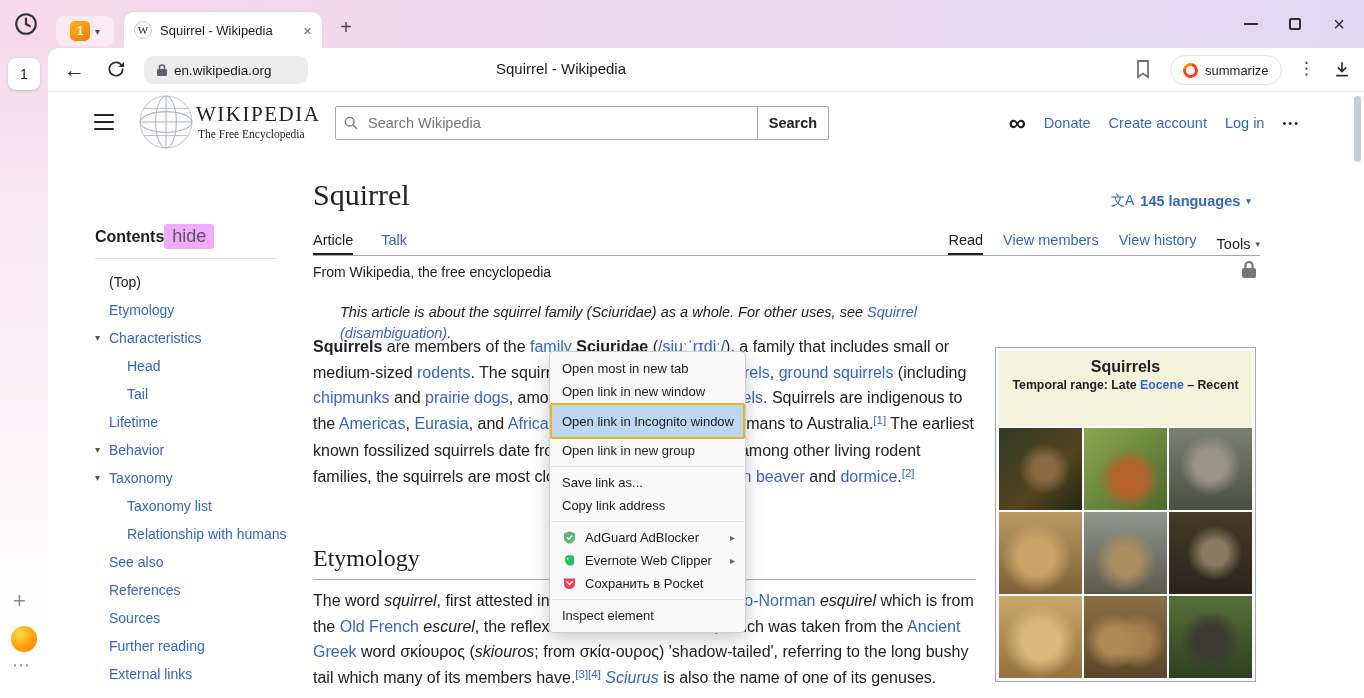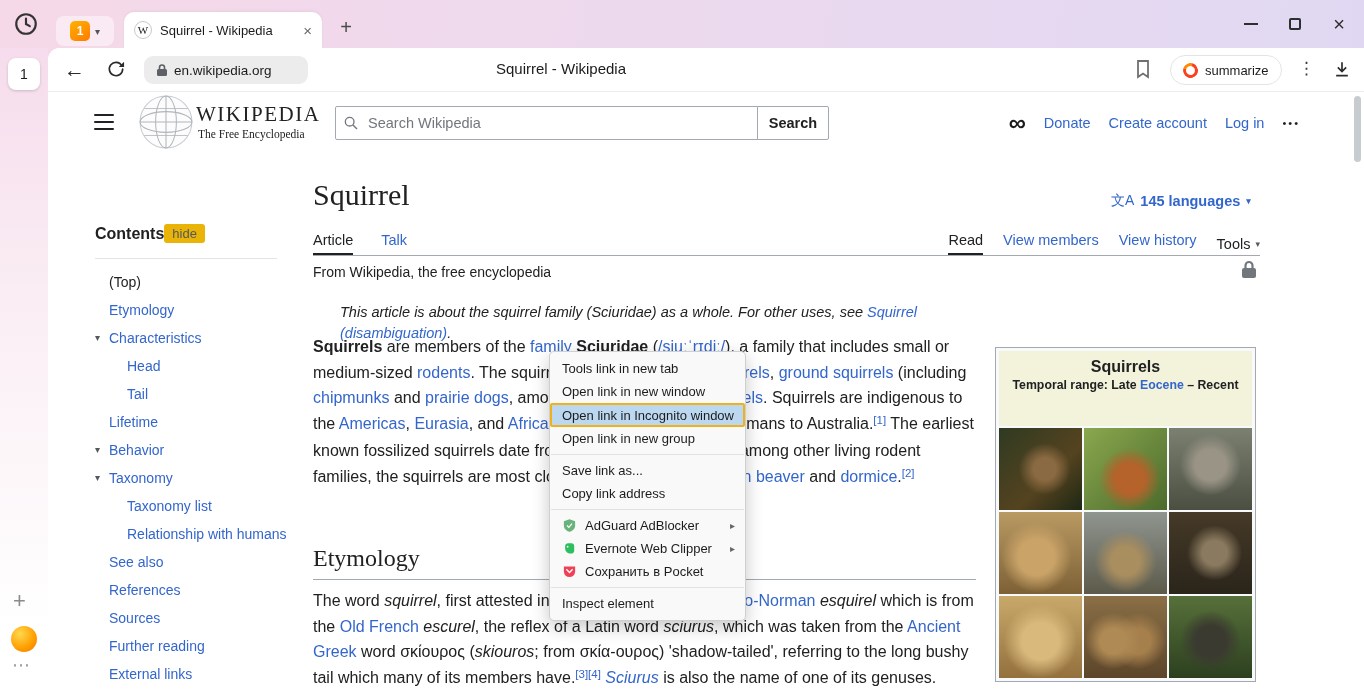--- a/index.html
+++ b/index.html
@@ -62,21 +62,21 @@
   .wsearch::placeholder{color:#72777d;}
   .wsearch-ico{position:absolute;left:295px;top:23px;}
   .wsearch-btn{position:absolute;left:709px;top:14px;width:72px;height:34px;border:1px solid #a2a9b1;border-radius:0 2px 2px 0;background:#fff;font-size:14.5px;font-weight:600;color:#202122;display:flex;align-items:center;justify-content:center;}
   .wh-right{position:absolute;top:20px;right:64px;display:flex;align-items:center;gap:18px;font-size:14.5px;}
   .wh-right .lnk{color:#3366cc;}
   .inf{font-size:24px;font-weight:700;color:#1b1b1b;line-height:22px;}
   .dots3{font-size:11px;letter-spacing:2px;color:#202122;}
   
   .toc-head{position:absolute;left:47px;top:132px;display:flex;align-items:center;}
   .toc-title{font-size:16px;font-weight:700;}
-  .toc-hide{background:#eab308;border-radius:3px;padding:2px 8px;font-size:13px;color:#54595d;}
+  .toc-hide{background:#f0abfc;border-radius:3px;padding:2px 8px;font-size:18px;color:#54595d;}
   .toc-sep{position:absolute;left:47px;top:166px;width:182px;height:1px;background:#c8ccd1;opacity:.55;}
   .toc{position:absolute;left:47px;top:176px;width:220px;font-size:14px;}
   .toc-item{position:relative;height:28px;line-height:28px;padding-left:14px;color:#3366cc;white-space:nowrap;}
   .toc-item.lvl2{padding-left:32px;}
   .toc-item.active{color:#202122;}
   .toc-chev{position:absolute;left:0;top:0;color:#54595d;font-size:10px;}
   
   .a-title{position:absolute;left:265px;top:84px;font-family:"Liberation Serif",serif;font-size:30px;line-height:38px;color:#202122;}
   .langs{position:absolute;left:1063px;top:100px;display:flex;align-items:center;gap:6px;color:#3366cc;font-size:14.5px;font-weight:600;justify-content:flex-end;}
   .langs .lico{font-size:14px;font-weight:400;}
@@ -116,21 +116,21 @@
   .p3{background:radial-gradient(circle at 50% 45%,#9a9486 0 25%,rgba(0,0,0,0) 50%),linear-gradient(#7b8071,#4a4f41);}
   .p4{background:radial-gradient(circle at 45% 55%,#caa368 0 28%,rgba(0,0,0,0) 55%),linear-gradient(#b99a63,#7d6136);}
   .p5{background:radial-gradient(circle at 50% 60%,#a98e5f 0 22%,rgba(0,0,0,0) 48%),linear-gradient(#8f958f,#5c5a4a);}
   .p6{background:radial-gradient(circle at 55% 50%,#8a7a5f 0 20%,rgba(0,0,0,0) 45%),linear-gradient(#463a28,#2a241a);}
   .p7{background:radial-gradient(circle at 50% 55%,#d9b97c 0 30%,rgba(0,0,0,0) 60%),linear-gradient(#c9a96a,#93703d);}
   .p8{background:radial-gradient(circle at 35% 55%,#b08a54 0 18%,rgba(0,0,0,0) 40%),radial-gradient(circle at 65% 55%,#a57f4c 0 18%,rgba(0,0,0,0) 40%),linear-gradient(#8a6f46,#5c452a);}
   .p9{background:radial-gradient(circle at 50% 55%,#3b3a30 0 25%,rgba(0,0,0,0) 50%),linear-gradient(#57703a,#2c401f);}
   
   .cmenu{position:absolute;left:501px;top:259px;width:197px;background:#f9f9f9;border:1px solid #cfcfcf;border-radius:5px;box-shadow:0 6px 18px rgba(0,0,0,.22);padding:5px 0;font-size:13px;color:#1c1c1c;z-index:50;}
   .cm-item{height:23px;padding:0 10px 0 12px;display:flex;align-items:center;white-space:nowrap;}
-  .cm-item.hl{height:24px;background:#bcd8f1;border:2px solid #eeb31c;border-radius:2px;padding:0 8px 0 10px;}
+  .cm-item.hl{height:36px;background:#bcd8f1;border:2px solid #eeb31c;border-radius:2px;padding:0 8px 0 10px;}
   .cm-sep{height:1px;background:#e2e2e2;margin:4px 1px;}
   .cm-ico{width:15px;height:15px;margin-right:8px;flex:none;}
   .cm-arrow{margin-left:auto;color:#666;font-size:10px;}
 </style>
 </head>
 <body>
 
 <div class="titlebar">
   <div class="clock-btn">
     <svg width="26" height="26" viewBox="0 0 24 24">
@@ -312,21 +312,21 @@
         <div class="ph p5"></div>
         <div class="ph p6"></div>
         <div class="ph p7"></div>
         <div class="ph p8"></div>
         <div class="ph p9"></div>
       </div>
     </div>
 
     <div class="cmenu">
       <div class="cm-item">
-          <span>Tools link in new tab</span>
+          <span>Open most in new tab</span>
         </div>
       <div class="cm-item">
           <span>Open link in new window</span>
         </div>
       <div class="cm-item hl">
           <span>Open link in Incognito window</span>
         </div>
       <div class="cm-item">
           <span>Open link in new group</span>
         </div>

